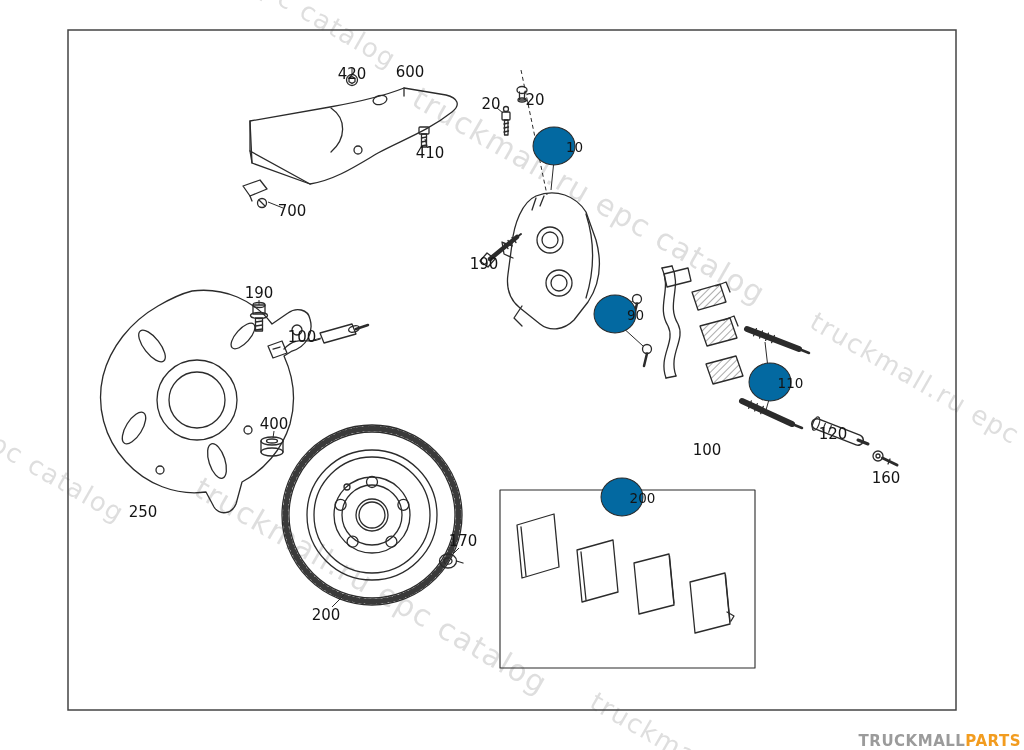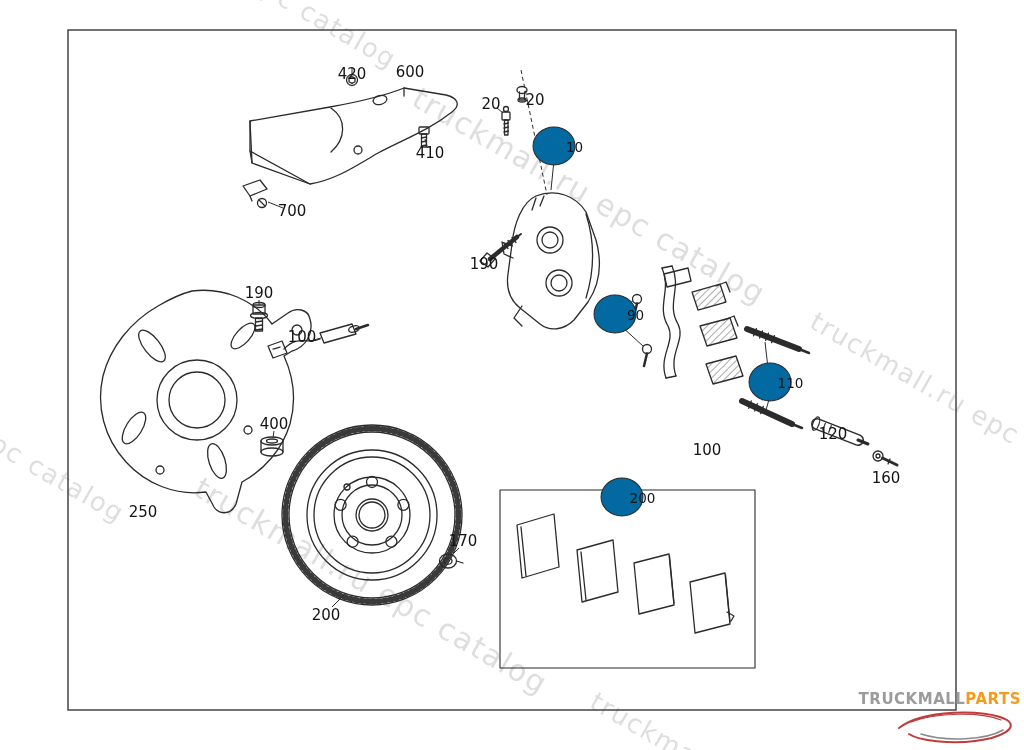--- a/index.html
+++ b/index.html
@@ -16,21 +16,21 @@
   .leaders .dash{stroke-dasharray:4 3;}
   .hatchring{fill:none;stroke:#3a3a3a;stroke-width:6;stroke-dasharray:1.6 4.2;}
   
   .plabel{position:absolute;transform:translate(-50%,-50%);
           font:400 15px "DejaVu Sans",sans-serif;color:#141414;}
   .circ{width:29px;height:39px;border:1.4px solid #2b2b2b;border-radius:50%;
         background:#0369a1;display:flex;align-items:center;justify-content:center;
         font-size:13.5px;box-sizing:border-box;padding-left:41px;}
   
   .logo{position:absolute;left:856px;top:690px;width:165px;text-align:right;}
-  .logo .line{font:700 15px "DejaVu Sans",sans-serif;letter-spacing:.5px;}
+  .logo .line{font:700 15px "DejaVu Sans",sans-serif;letter-spacing:.5px;margin-top:42px;}
   .logo .brand{color:#9b9b9b;}
   .logo .suffix{color:#f29c1f;}
   .logo svg{display:block;margin-left:auto;margin-top:-2px;}
 </style>
 </head>
 <body>
 
 <div class="stage">
 
   <div class="wm" style="left:96px;top:-128px;font-size:26px">truckmall.ru epc catalog</div>

